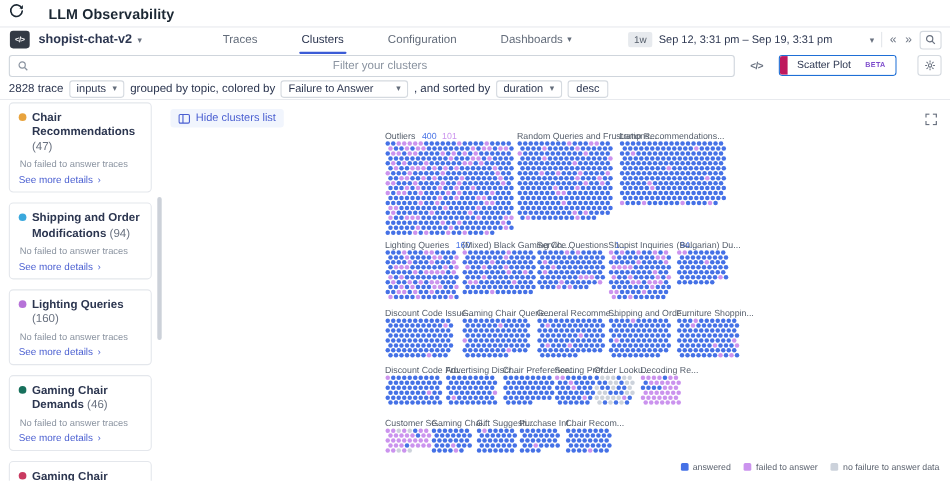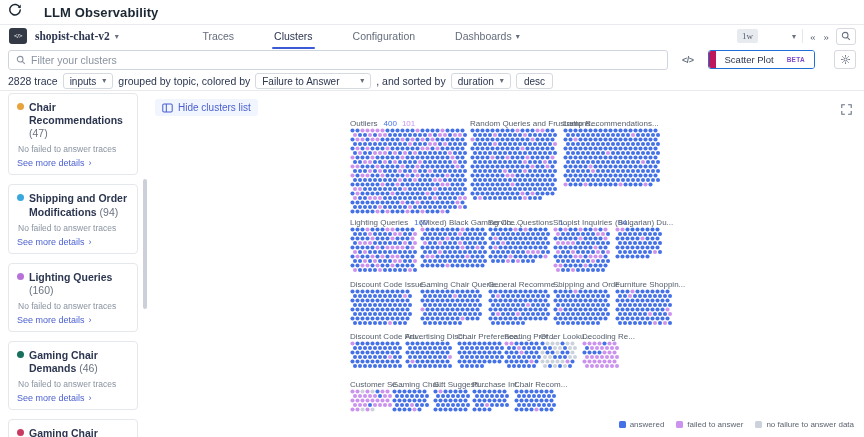--- a/index.html
+++ b/index.html
@@ -11,38 +11,38 @@
     border-bottom:1px solid #e8eaee; display:flex; align-items:center; background:#fff; z-index:5;}
   .brand { display:flex; align-items:center; gap:22px; padding-left:8px; }
   .brand-title { font-size:13px; font-weight:bold; color:#1b2733; letter-spacing:.1px;}
   .tabs { display:flex; align-items:center; margin-left:42px; gap:36px; }
   .tab { font-size:10.5px; color:#646d7b; cursor:pointer; position:relative; padding:6px 2px;margin-top:48px; }
   .tab.active { color:#2c3650; }
   .tab.active::after { content:""; position:absolute; left:0; right:0; bottom:-1px; height:2px; background:#3b5bd6; border-radius:1px;}
   .caret { display:inline-block; font-size:8px; color:#646d7b; margin-left:4px; transform:translateY(-1px);}
 
   
-  .servicebar { position:absolute; left:0; top:25px; width:864px; height:22px; display:flex; align-items:center; background:#fff;font-family:Liberation Serif, serif;}
+  .servicebar { position:absolute; left:0; top:25px; width:864px; height:22px; display:flex; align-items:center; background:#fff;}
   .code-chip { width:18px; height:16px; margin-left:9px; background:#333a45; border-radius:3px;
     color:#fff; font-size:7px; font-weight:bold; display:flex; align-items:center; justify-content:center; letter-spacing:-.5px;}
   .svc-name { font-size:11.5px; color:#2c3650; margin-left:8px; font-weight:bold;}
   .svc-caret { font-size:8px; color:#6a7280; margin-left:5px;}
   .time-widget { margin-left:auto; display:flex; align-items:center; gap:6px; padding-right:8px;}
   .tw-pill { background:#e7eaee; border-radius:2px; font-size:9px; color:#555e6b; padding:2px 5px;}
   .tw-range { font-size:10px; color:#2c3650; }
   .tw-caret { font-size:8px; color:#6a7280; margin-left:28px;}
   .tw-sep { width:1px; height:14px; background:#e3e6ea; }
   .tw-skip { font-size:11px; color:#6a7280; cursor:pointer; padding:0 1px;}
   .tw-zoom { width:20px; height:17px; border:1px solid #d5dae0; border-radius:3px; display:flex; align-items:center; justify-content:center; cursor:pointer;}
 
   
   .filterbar { position:absolute; left:0; top:47px; width:864px; height:25px; display:flex; align-items:center;}
   .search-box { margin-left:8px; width:660px; height:20px; border:1px solid #cfd5dc; border-radius:3px;
     display:flex; align-items:center; gap:5px; padding:0 7px; background:#fff;}
-  .search-box input { border:none; outline:none; flex:1; font-size:10.5px; color:#2c3650; font-family:inherit; background:transparent;}
+  .search-box input { border:none; outline:none; flex:1; font-size:10.5px; color:#2c3650; font-family:inherit; background:transparent;text-align:center;}
   .search-box input::placeholder { color:#8a93a0; }
   .mini-code { margin-left:14px; font-size:9px; color:#6a7280; font-weight:bold; cursor:pointer; letter-spacing:-.5px;}
   .seg { display:flex; margin-left:14px; border-radius:3px; overflow:hidden; border:1px solid #1f6fd6;}
   .seg-btn { font-size:9.5px; padding:3px 9px; cursor:pointer; display:flex; align-items:center; gap:3px;}
   .seg-btn.on { background:#1f6fd6; color:#fff; font-weight:bold;}
   .seg-btn.off { background:#fff; color:#2c3650; border-left:7px solid #be185d;gap:13px;}
   .beta { font-size:6.5px; color:#7d4bcc; font-weight:bold; letter-spacing:.3px;}
   .gear-btn { margin-left:auto; margin-right:8px; width:22px; height:19px; border:1px solid #d5dae0;
     border-radius:3px; display:flex; align-items:center; justify-content:center; cursor:pointer;}
 
@@ -100,20 +100,21 @@
       <div class="tab">Dashboards<span class="caret">▾</span></div>
     </div>
 </div>
 
 <div class="servicebar">
   <span class="code-chip">&lt;/&gt;</span>
   <span class="svc-name">shopist-chat-v2</span>
   <span class="svc-caret">▾</span>
   <div class="time-widget">
     <span class="tw-pill">1w</span>
+    <span class="tw-range">Sep 12, 3:31 pm – Sep 19, 3:31 pm</span>
     <span class="tw-caret">▾</span>
     <span class="tw-sep"></span>
     <span class="tw-skip">«</span>
     <span class="tw-skip">»</span>
     <span class="tw-zoom">
       <svg width="10" height="10" viewBox="0 0 12 12">
           <circle cx="5" cy="5" r="3.4" stroke="#6a7280" stroke-width="1.3" fill="none"></circle>
           <line x1="7.6" y1="7.6" x2="10.6" y2="10.6" stroke="#6a7280" stroke-width="1.3"></line>
         </svg>
     </span>

